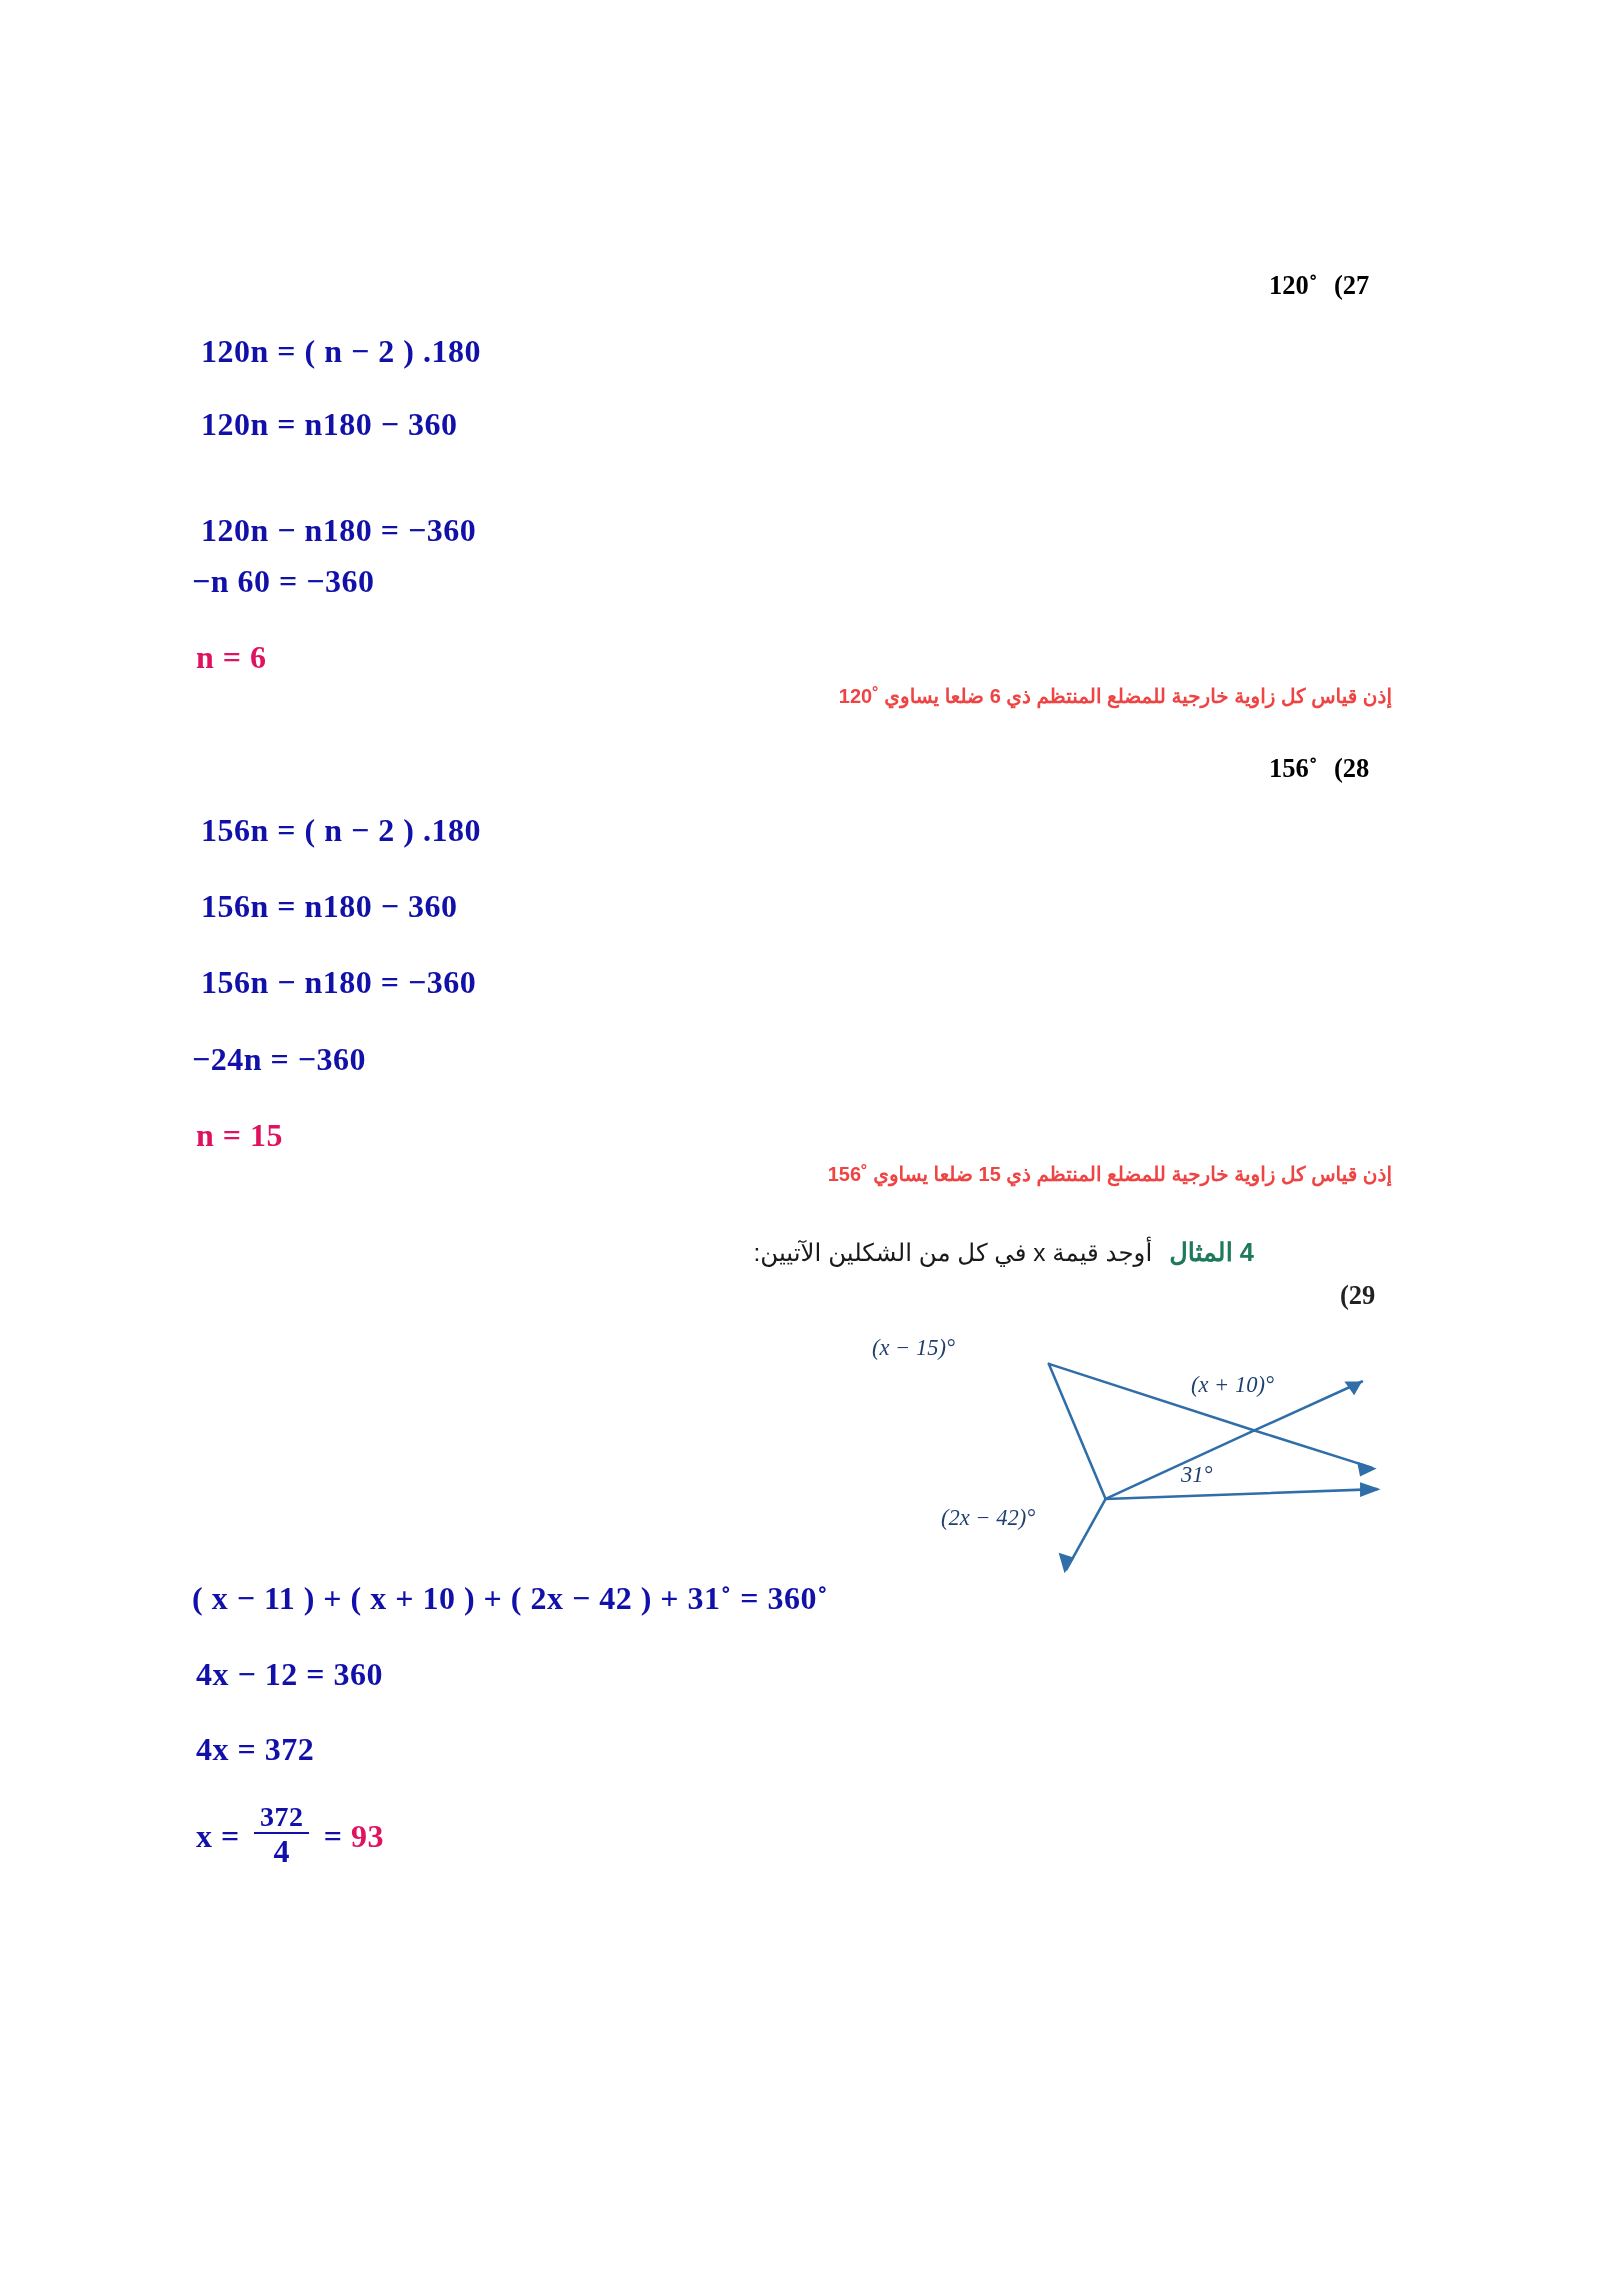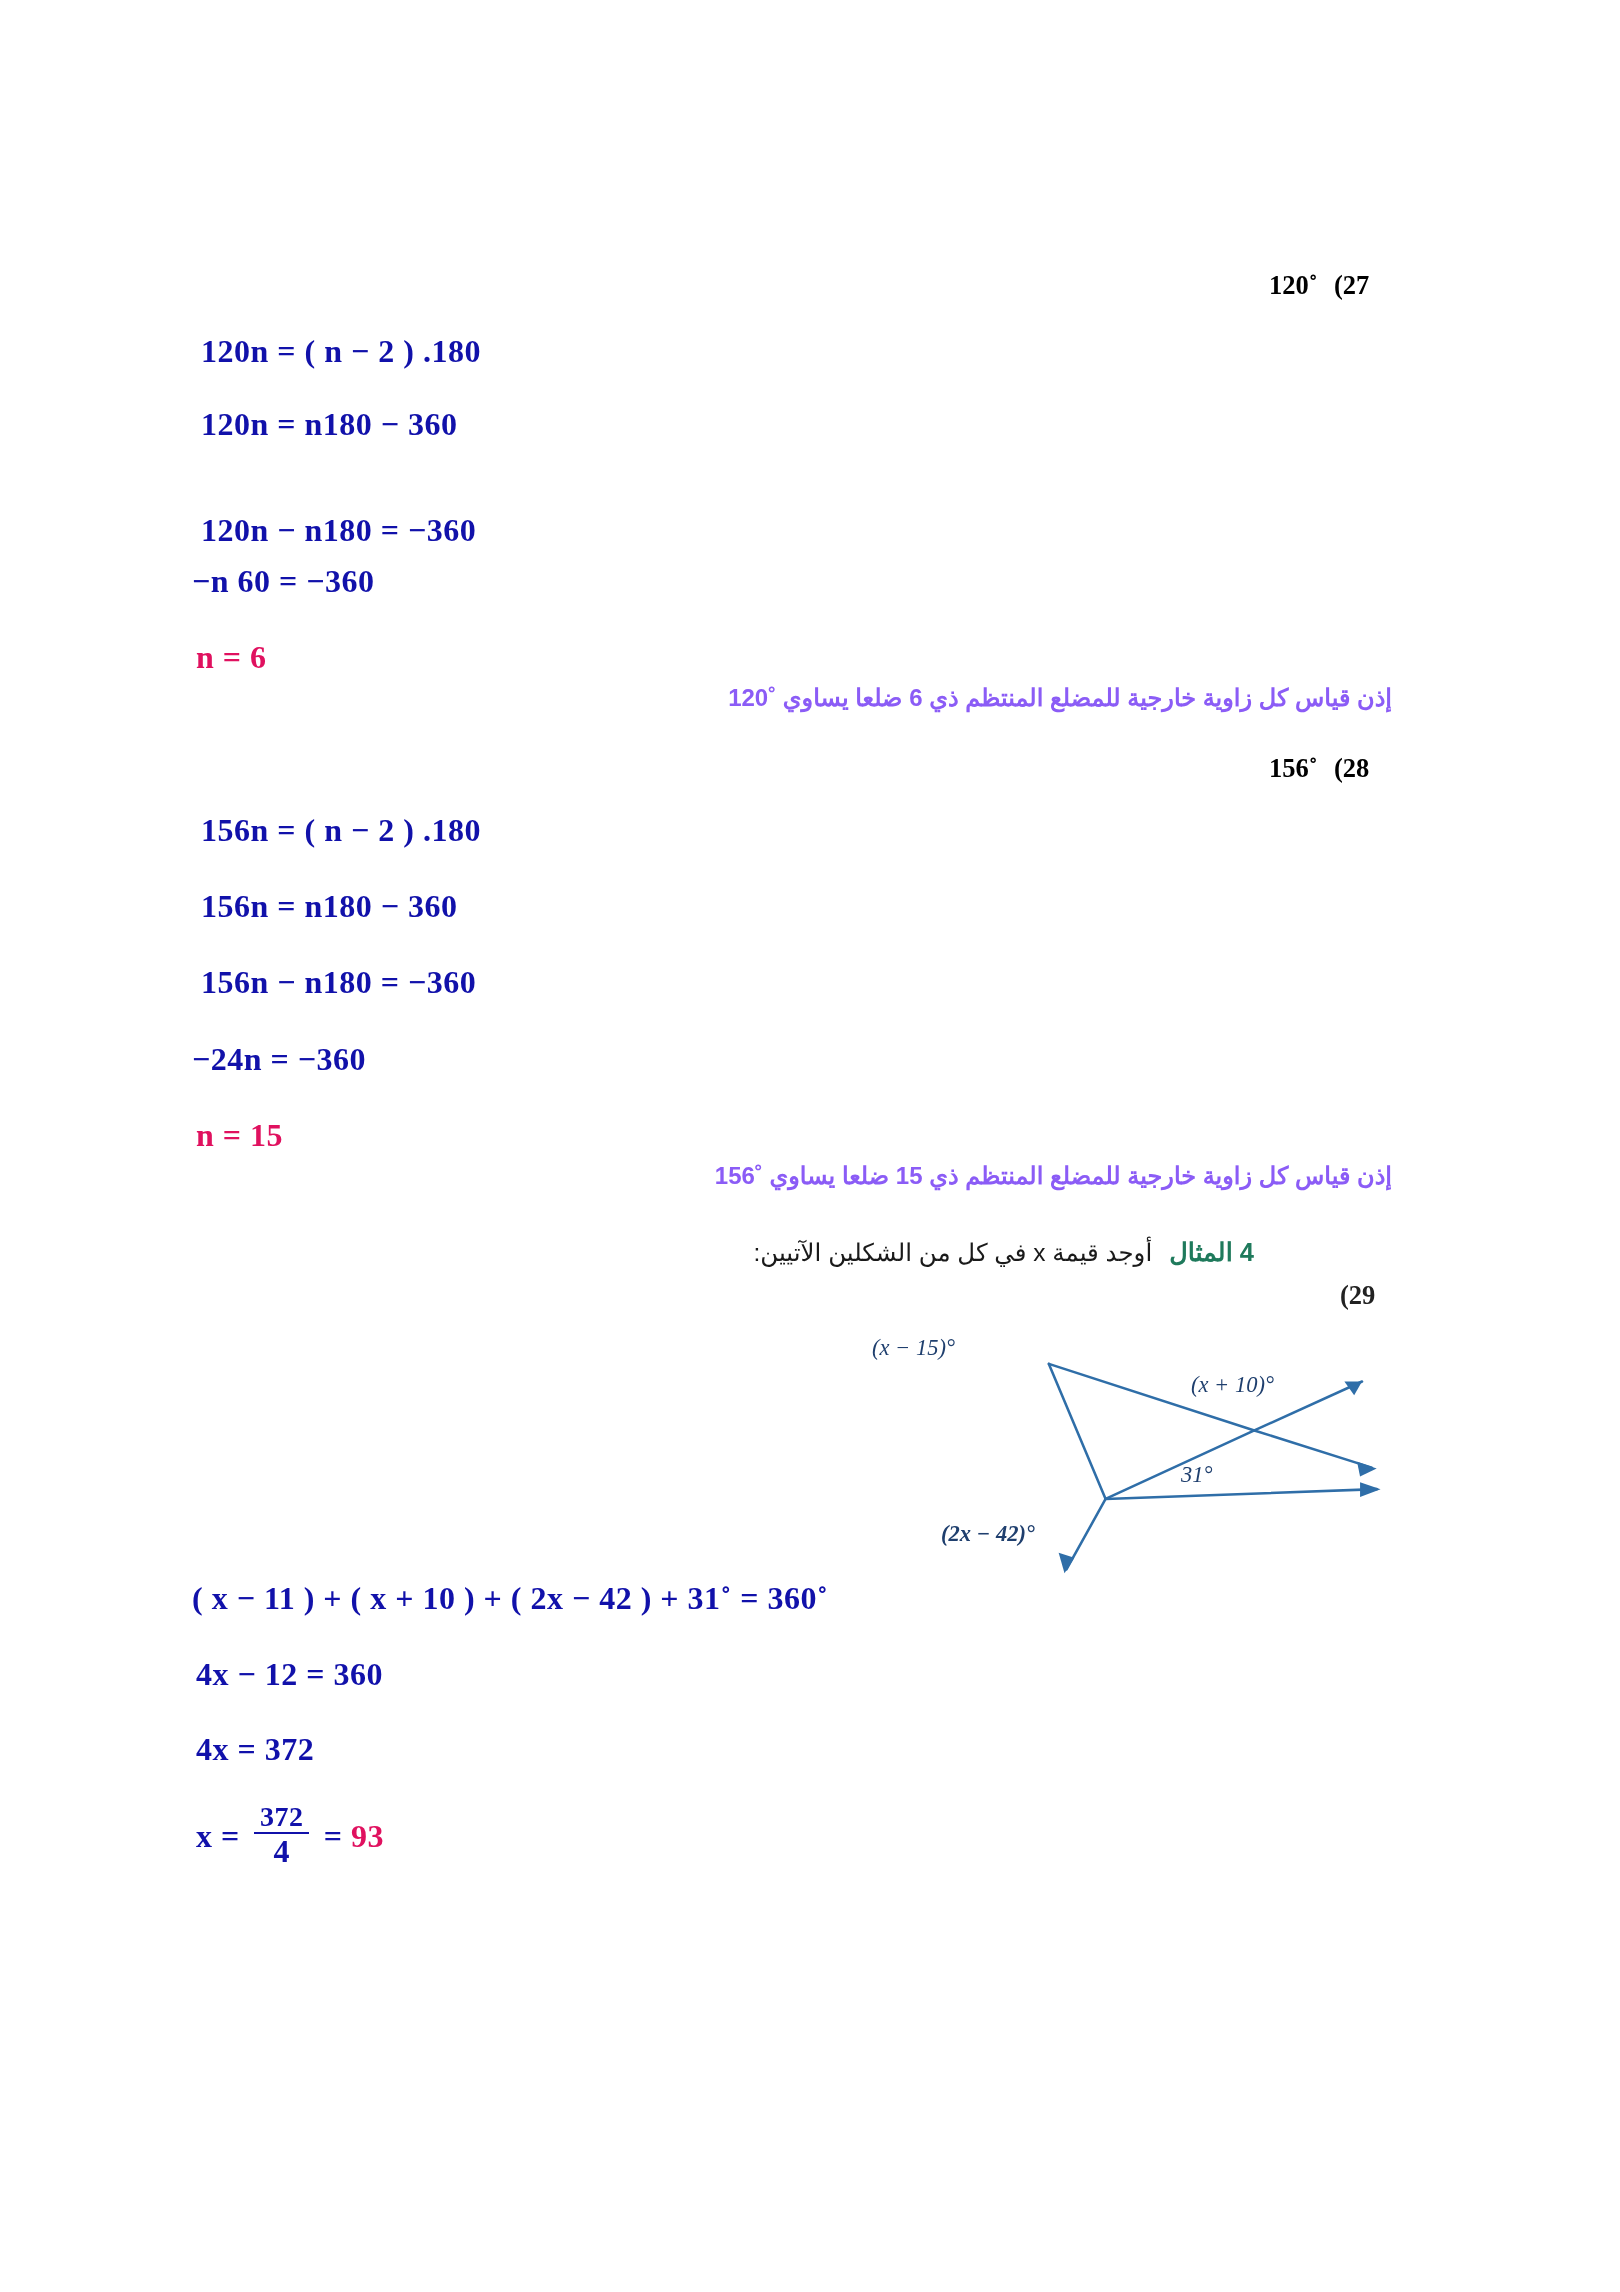--- a/index.html
+++ b/index.html
@@ -39,22 +39,22 @@
     font-weight: bold;
     font-size: 26.5px;
     color: #000000;
     direction: ltr;
   }
 
   .concl {
     font-family: "Liberation Sans", sans-serif;
     direction: rtl;
     font-weight: bold;
-    font-size: 24px;
-    color: #8b5cf6;
+    font-size: 20px;
+    color: #ef4444;
     text-align: right;
   }
 
   
   .frac {
     display: inline-block;
     vertical-align: -15.7px;
     text-align: center;
     margin: 0 5.9px;
   }
@@ -177,21 +177,21 @@
         <polygon points="530,70 512,70 522,84"></polygon>
         <polygon points="545,159 525,152 528,167"></polygon>
         <polygon points="549,180 528,173 528,188"></polygon>
         <polygon points="226,266 220,245 236,250"></polygon>
       </g>
     </svg>
 
     <div class="fig-lbl" style="left:29px; top:21.6px;">(x − 15)°</div>
     <div class="fig-lbl" style="left:348px; top:59px;">(x + 10)°</div>
     <div class="fig-lbl" style="left:338px; top:149px;">31°</div>
-    <div class="fig-lbl" style="left:98px; top:208px;font-weight:bold;">(2x − 42)°</div>
+    <div class="fig-lbl" style="left:98px; top:192px;">(2x − 42)°</div>
   </div>
 
   <div class="abs eq big" style="left:192px; top:1580px;">( x − 11 ) + ( x + 10 ) + ( 2x − 42 ) + 31˚ = 360˚</div>
   <div class="abs eq" style="left:196px; top:1656px;">4x − 12 = 360</div>
   <div class="abs eq" style="left:196px; top:1731px;">4x = 372</div>
 
   <div class="abs eq" style="left:196px; top:1802px;">
     <span>x =</span>
     <span class="frac">
       <span class="num">372</span>

